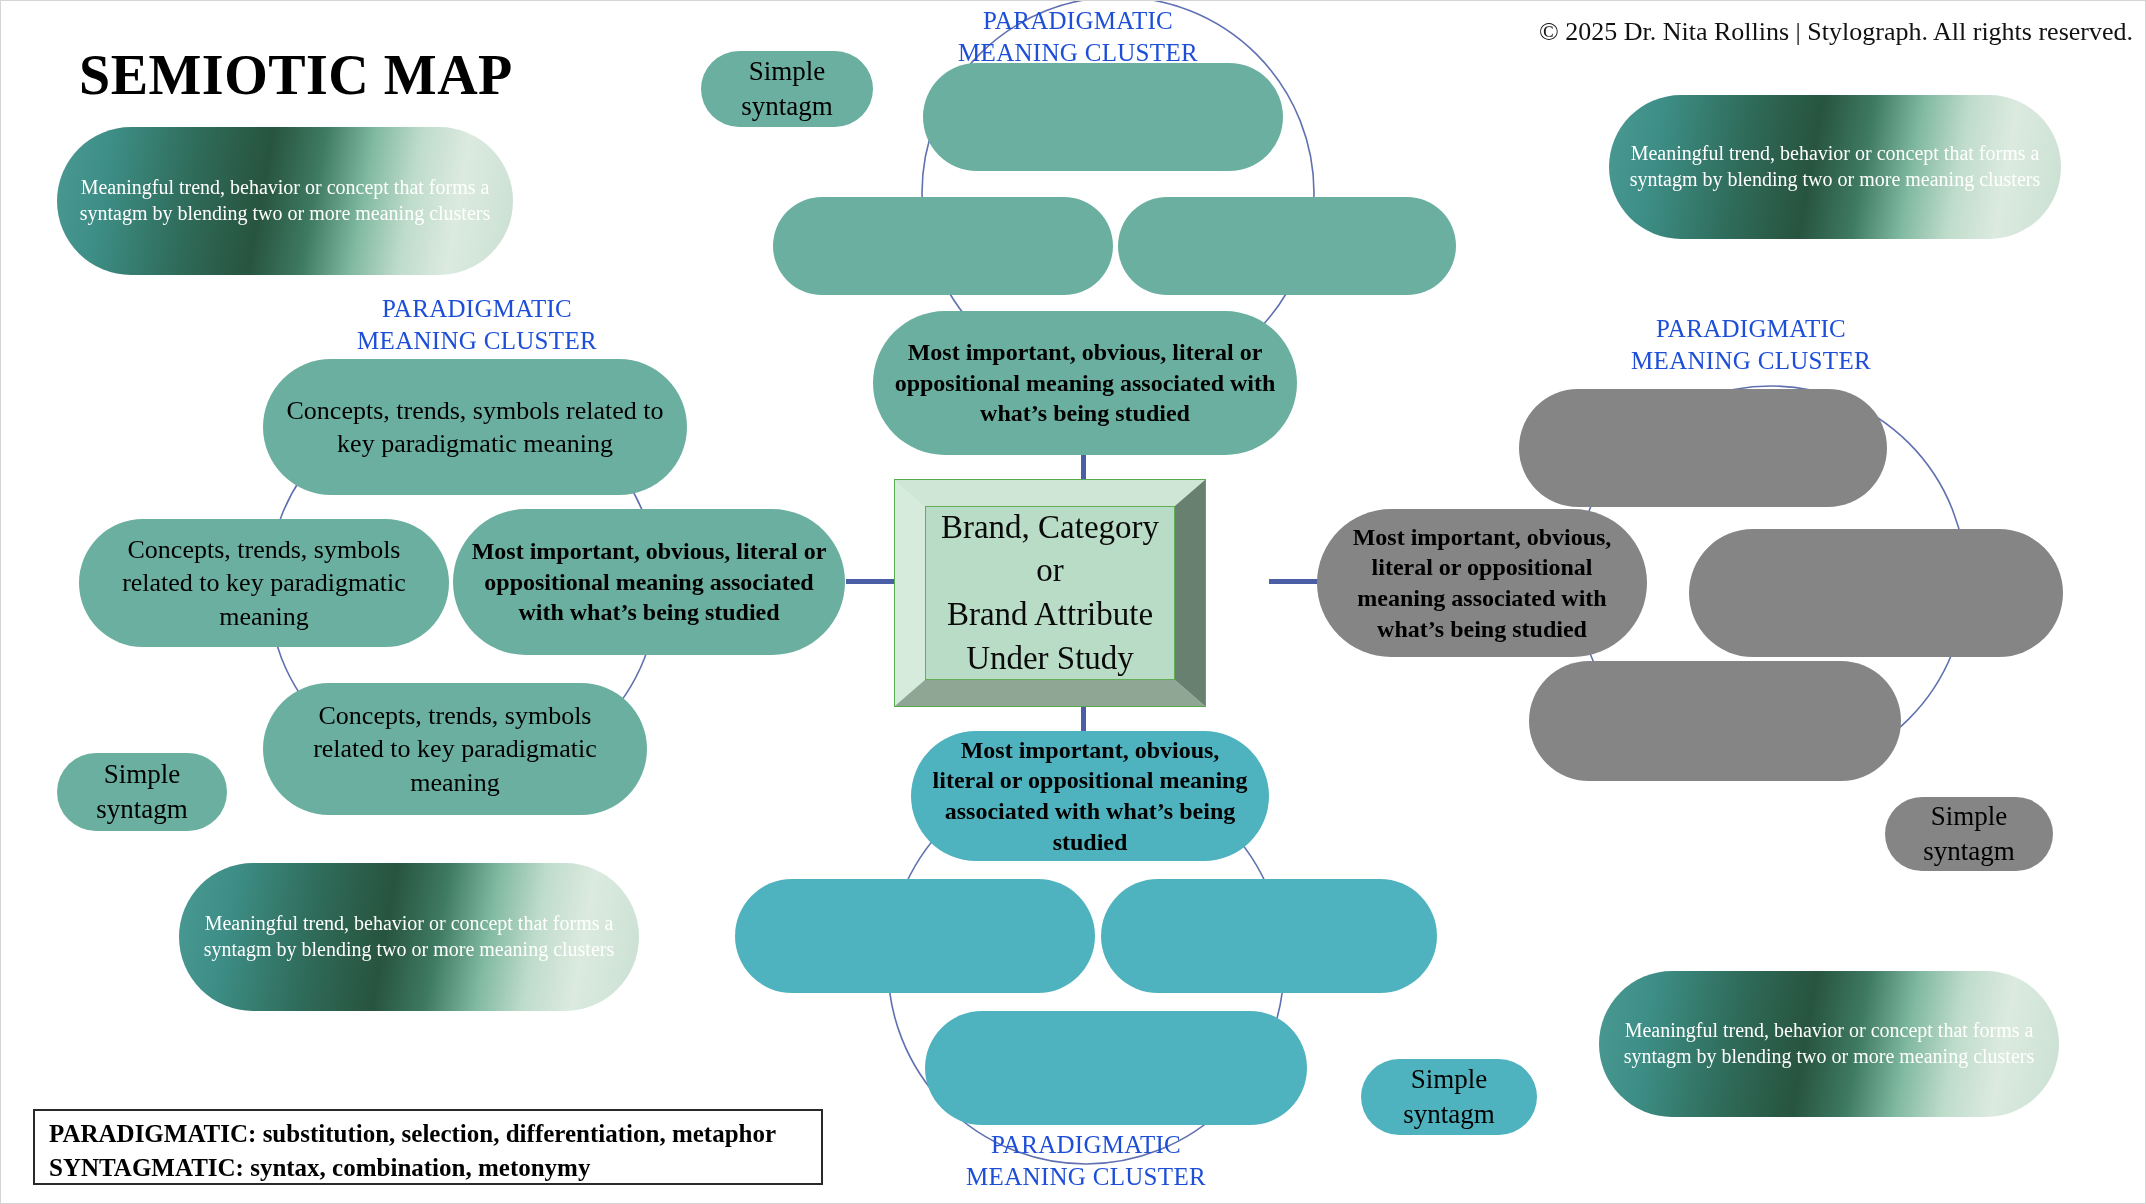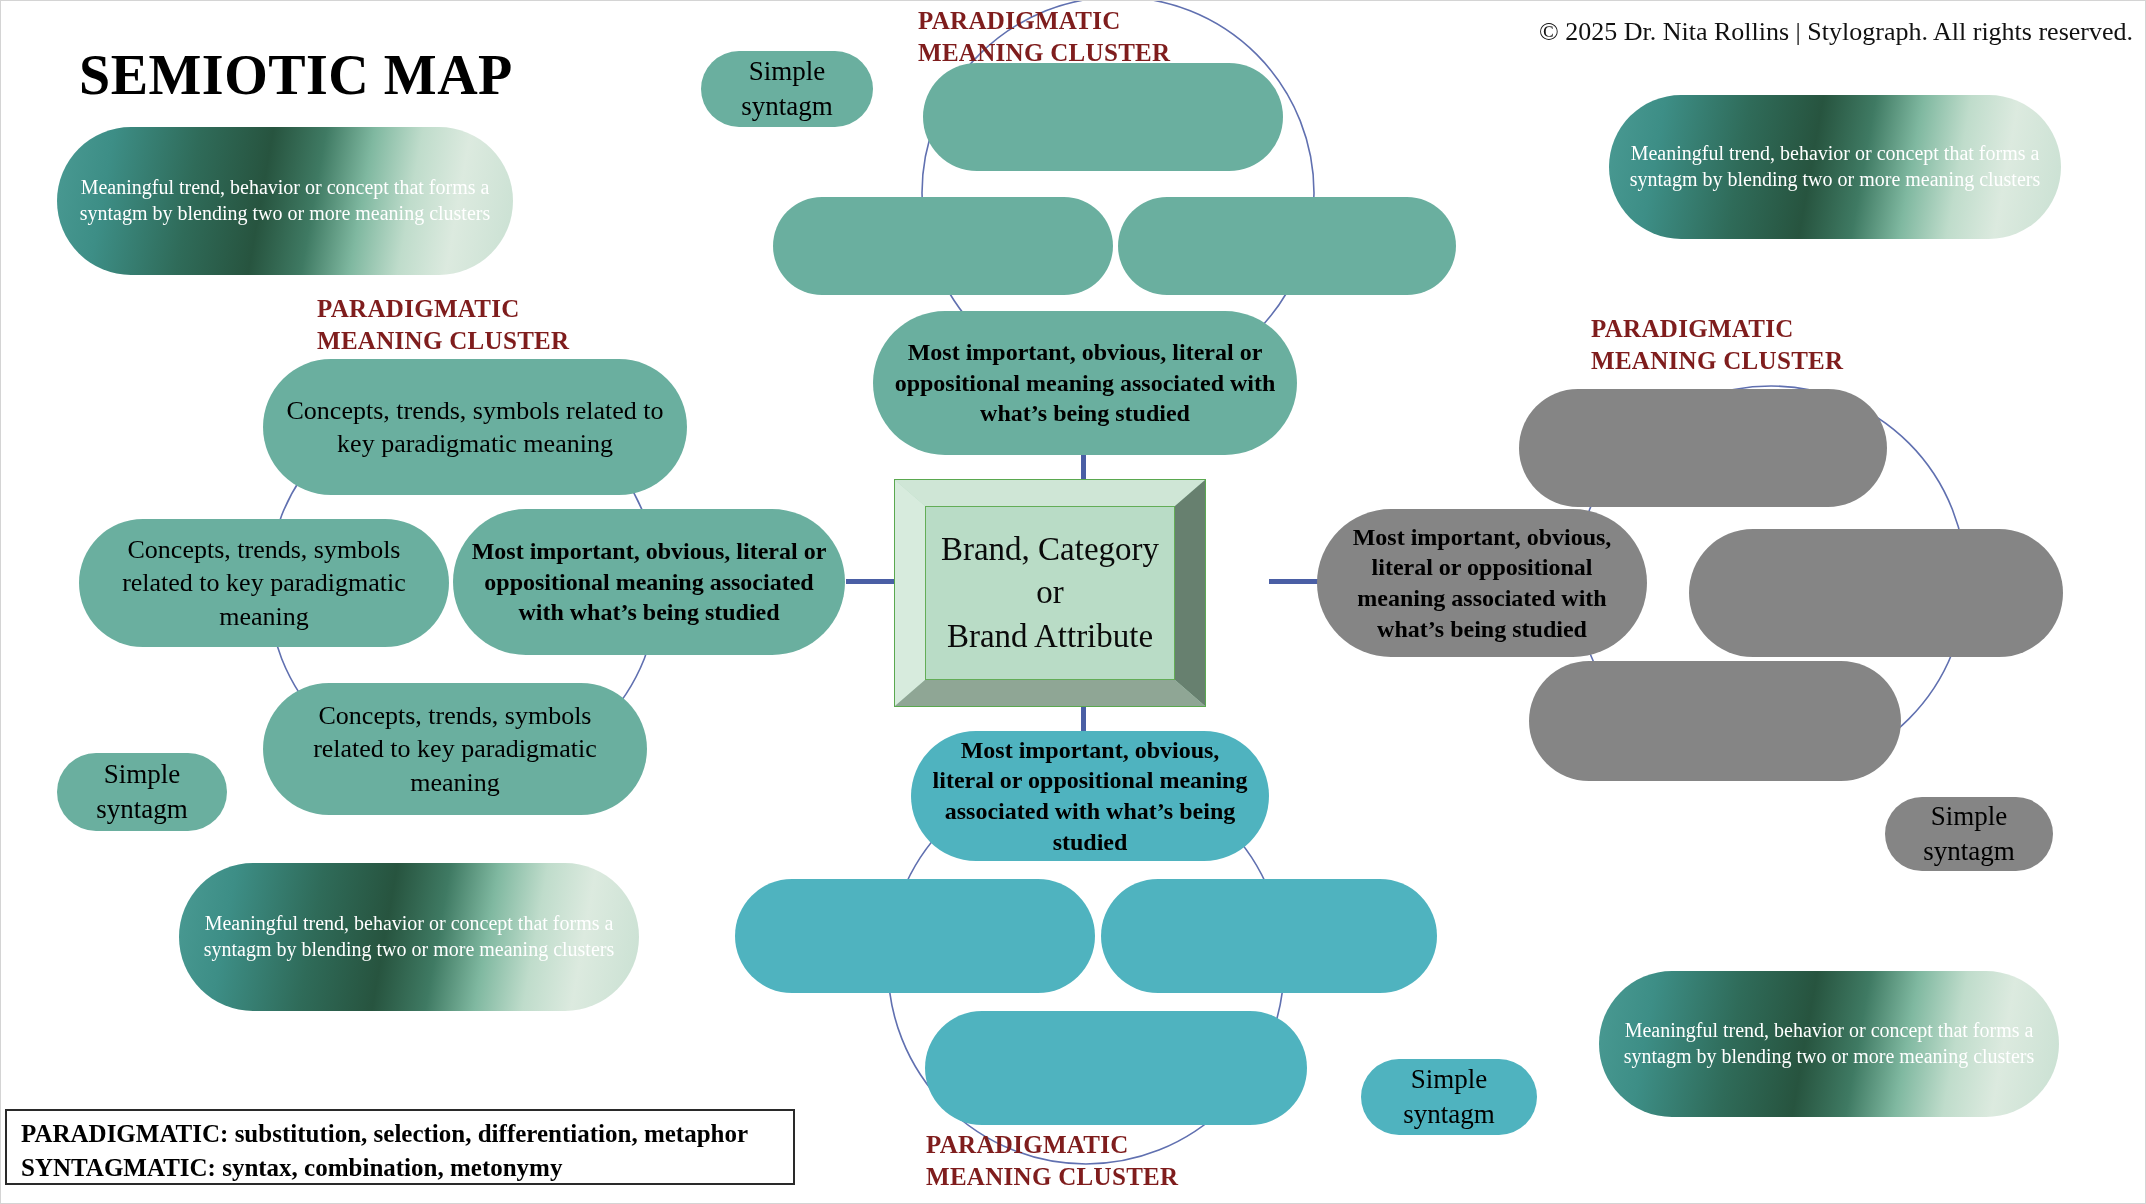--- a/index.html
+++ b/index.html
@@ -39,24 +39,24 @@
     top: 16px;
     font-size: 26px;
     color: #111111;
     white-space: nowrap;
   }
 
   
   .cluster-caption {
     position: absolute;
     font-size: 25px;
-    font-weight: bold;
+    font-weight: normal;
     line-height: 1.28;
-    text-align: left;
-    color: #7f1d1d;
+    text-align: center;
+    color: #1d4ed8;
     letter-spacing: 0.3px;
   }
 
   
   .pill {
     position: absolute;
     box-sizing: border-box;
     display: flex;
     align-items: center;
     justify-content: flex-start;
@@ -125,21 +125,21 @@
     position: absolute;
     left: 0; top: 0;
     width: 2146px;
     height: 1204px;
     pointer-events: none;
   }
 
   
   .legend {
     position: absolute;
-    left: 4px;
+    left: 32px;
     top: 1108px;
     width: 790px;
     height: 76px;
     border: 2px solid #2a2a2a;
     box-sizing: border-box;
     background: #ffffff;
     padding: 6px 14px 0 14px;
   }
   .legend .line {
     font-size: 25px;
@@ -302,20 +302,21 @@
                 background:#67806f;
                 clip-path: polygon(100% 0, 100% 100%, calc(100% - 30px) calc(100% - 26px), calc(100% - 30px) 26px);"></div>
     <div style="position:absolute; left:0; top:0; width:100%; height:100%;
                 background:#8fa695;
                 clip-path: polygon(0 100%, 30px calc(100% - 26px), calc(100% - 30px) calc(100% - 26px), 100% 100%);"></div>
 
     <div class="face">
       <div class="face-text">
         <div>Brand, Category or</div>
         <div>Brand Attribute</div>
+        <div>Under Study</div>
       </div>
     </div>
   </div>
 
   <div class="legend">
     <div class="line">PARADIGMATIC: substitution, selection, differentiation, metaphor</div>
     <div class="line">SYNTAGMATIC: syntax, combination, metonymy</div>
   </div>
 
 </div>

